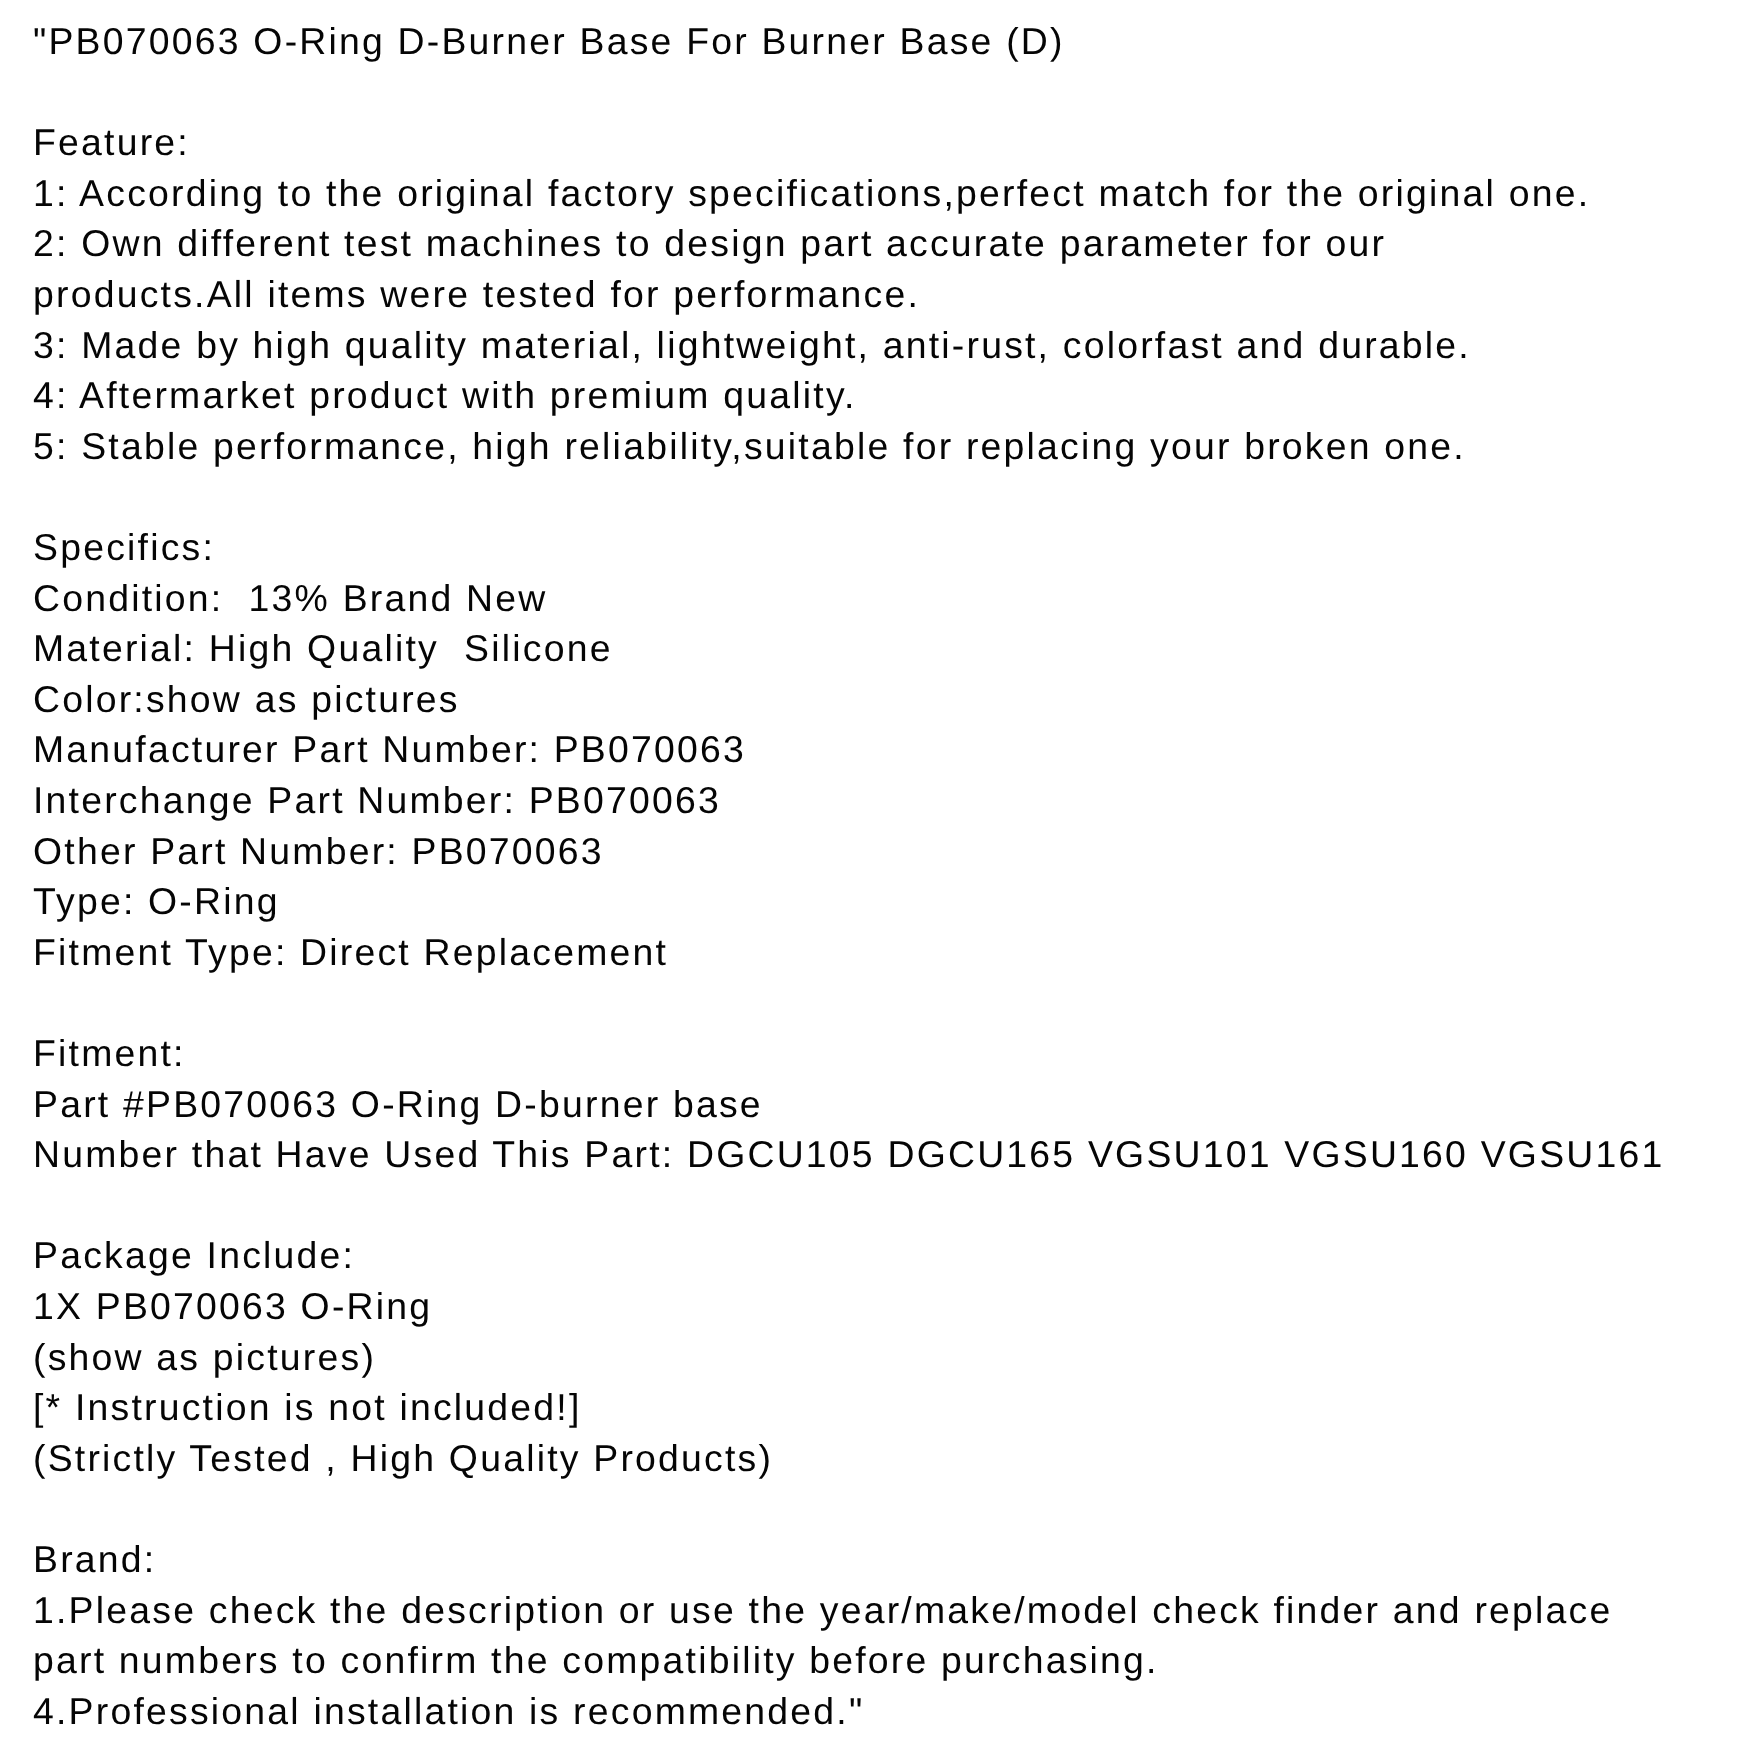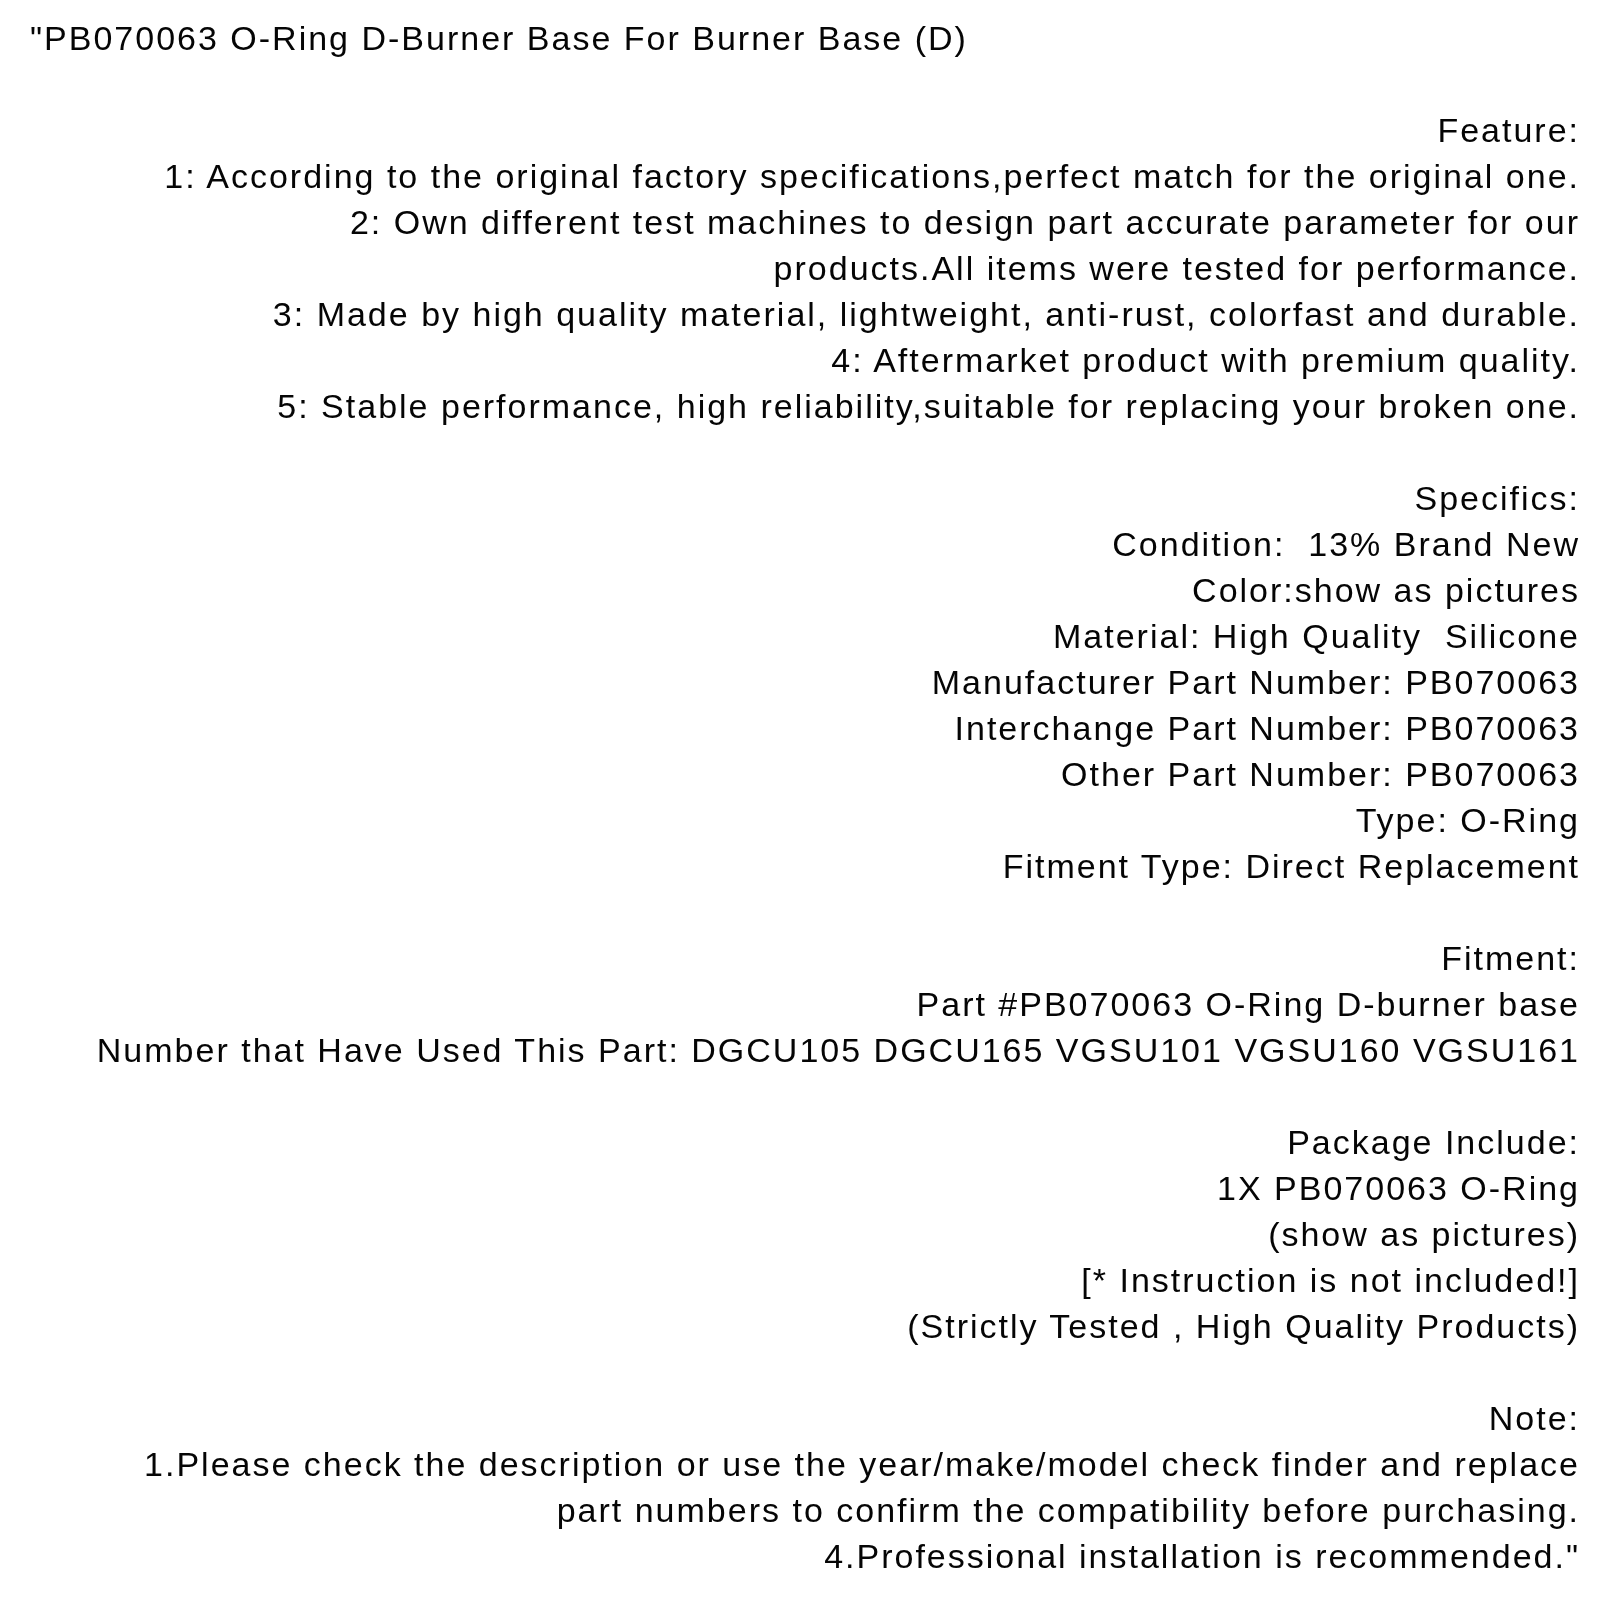--- a/index.html
+++ b/index.html
@@ -18,21 +18,20 @@
     box-sizing: border-box;
     width: 1600px;
     height: 1600px;
     padding: 15px 20px 0 30px;
     font-size: 34px;
     letter-spacing: 2px;
     font-weight: 400;
   }
   .section + .section {
     margin-top: 46px; 
-    text-align: right;
   }
   .line {
     line-height: 46px;
     min-height: 46px;
     white-space: pre-wrap; 
   }
 </style>
 </head>
 <body>
 
@@ -48,22 +47,22 @@
     <div class="line">2: Own different test machines to design part accurate parameter for our</div>
     <div class="line">products.All items were tested for performance.</div>
     <div class="line">3: Made by high quality material, lightweight, anti-rust, colorfast and durable.</div>
     <div class="line">4: Aftermarket product with premium quality.</div>
     <div class="line">5: Stable performance, high reliability,suitable for replacing your broken one.</div>
   </div>
 
   <div class="section">
     <div class="line">Specifics:</div>
     <div class="line">Condition:  13% Brand New</div>
+    <div class="line">Material: High Quality  Silicone</div>
     <div class="line">Color:show as pictures</div>
-    <div class="line">Material: High Quality  Silicone</div>
     <div class="line">Manufacturer Part Number: PB070063</div>
     <div class="line">Interchange Part Number: PB070063</div>
     <div class="line">Other Part Number: PB070063</div>
     <div class="line">Type: O-Ring</div>
     <div class="line">Fitment Type: Direct Replacement</div>
   </div>
 
   <div class="section">
     <div class="line">Fitment:</div>
     <div class="line">Part #PB070063 O-Ring D-burner base</div>
@@ -72,19 +71,19 @@
 
   <div class="section">
     <div class="line">Package Include:</div>
     <div class="line">1X PB070063 O-Ring</div>
     <div class="line">(show as pictures)</div>
     <div class="line">[* Instruction is not included!]</div>
     <div class="line">(Strictly Tested , High Quality Products)</div>
   </div>
 
   <div class="section">
-    <div class="line">Note:</div>
+    <div class="line">Brand:</div>
     <div class="line">1.Please check the description or use the year/make/model check finder and replace</div>
     <div class="line">part numbers to confirm the compatibility before purchasing.</div>
     <div class="line">4.Professional installation is recommended."</div>
   </div>
 
 </div>
 
 </body></html>

